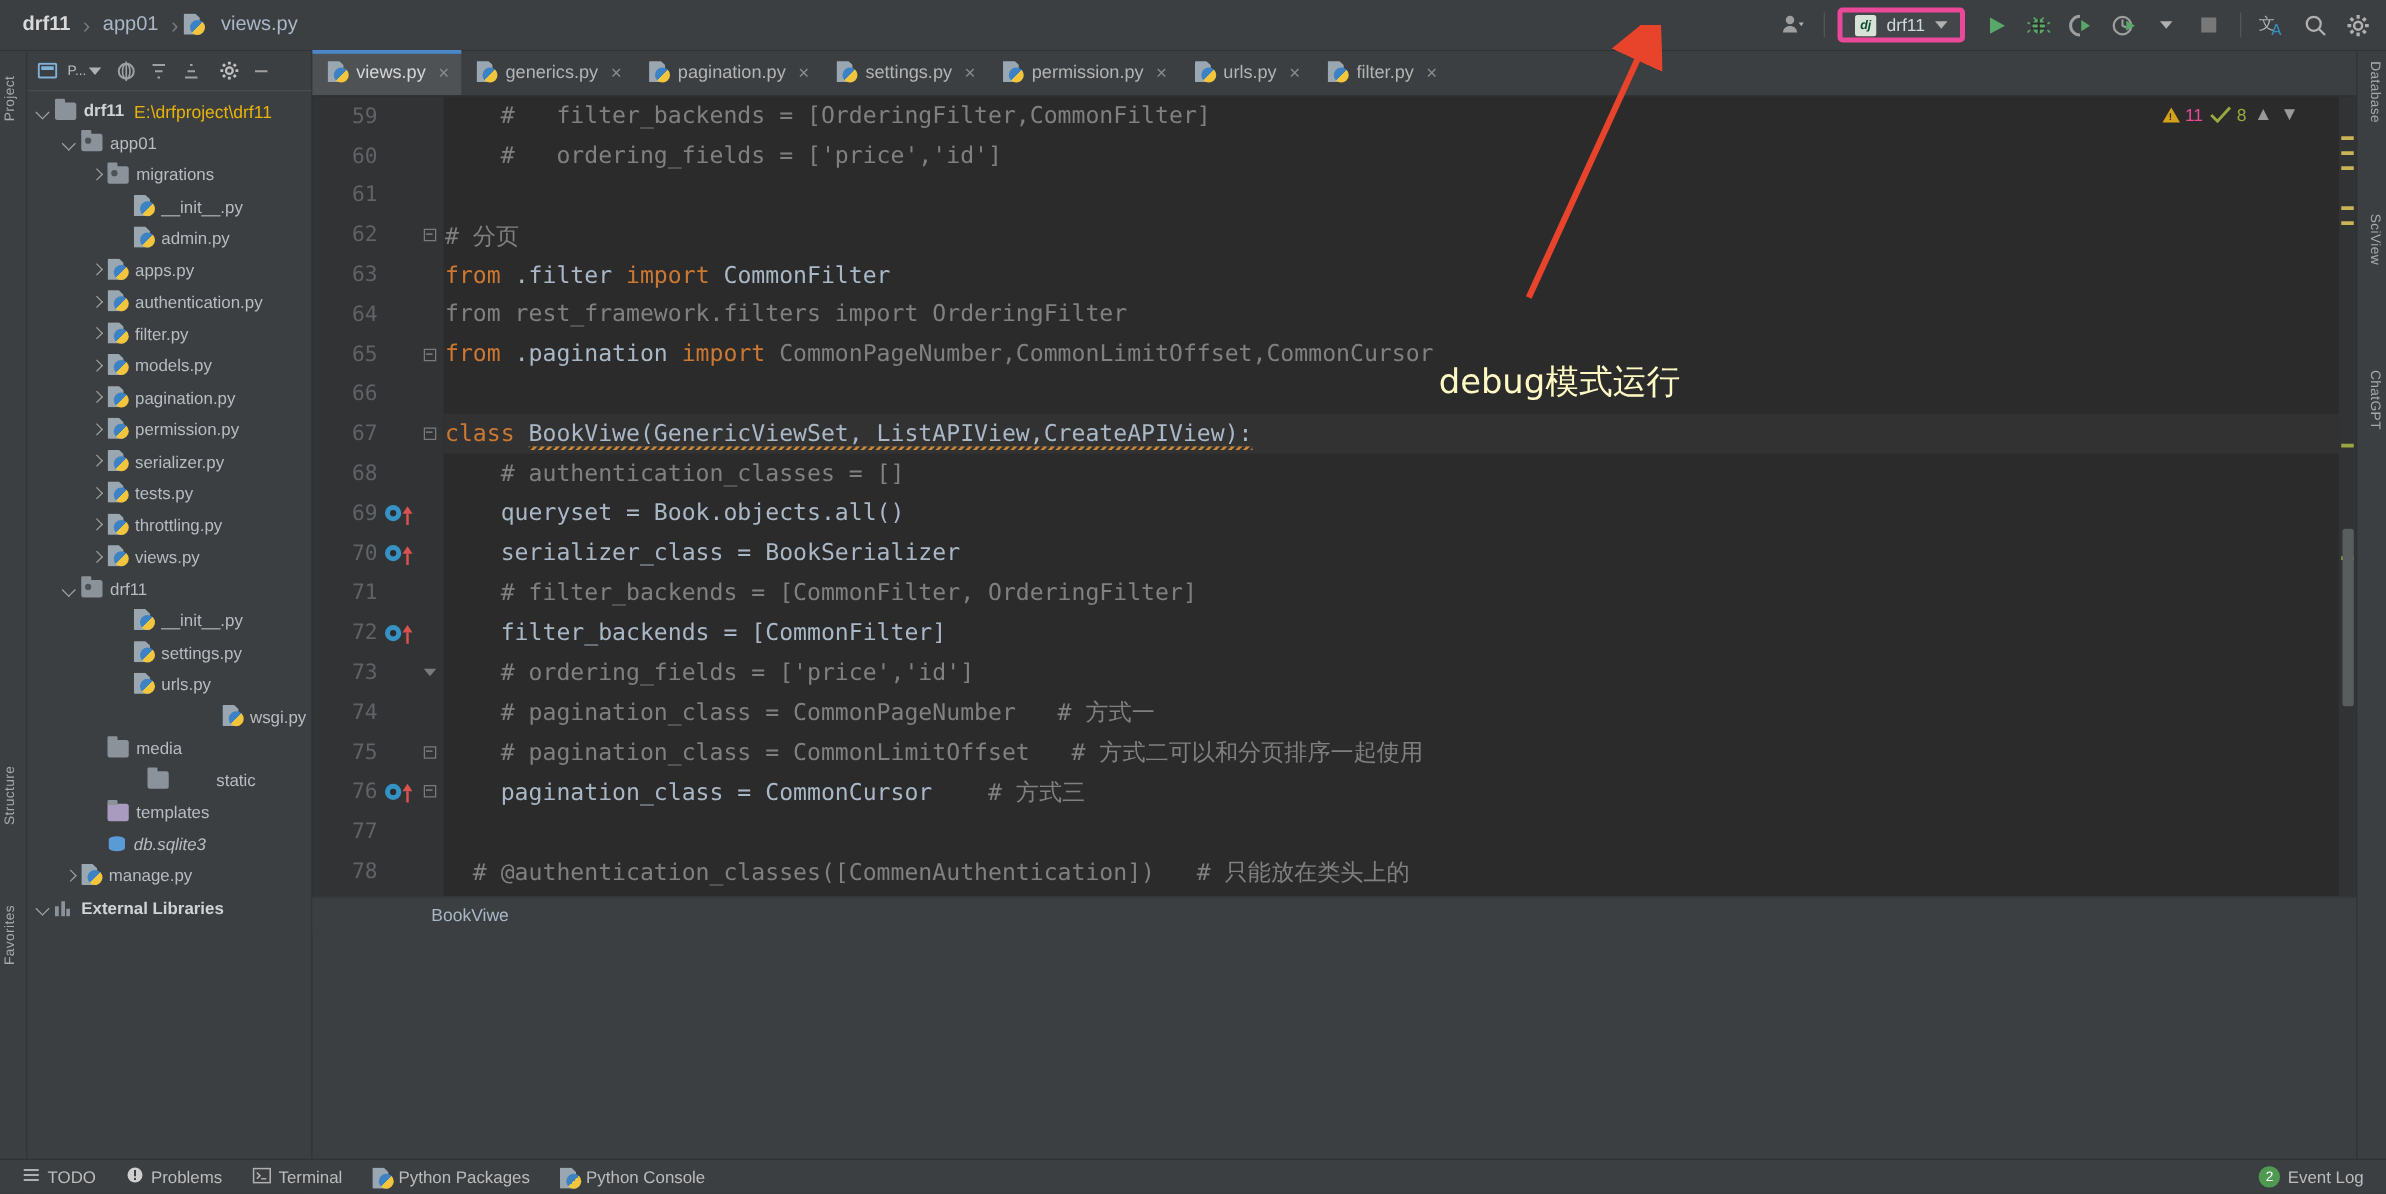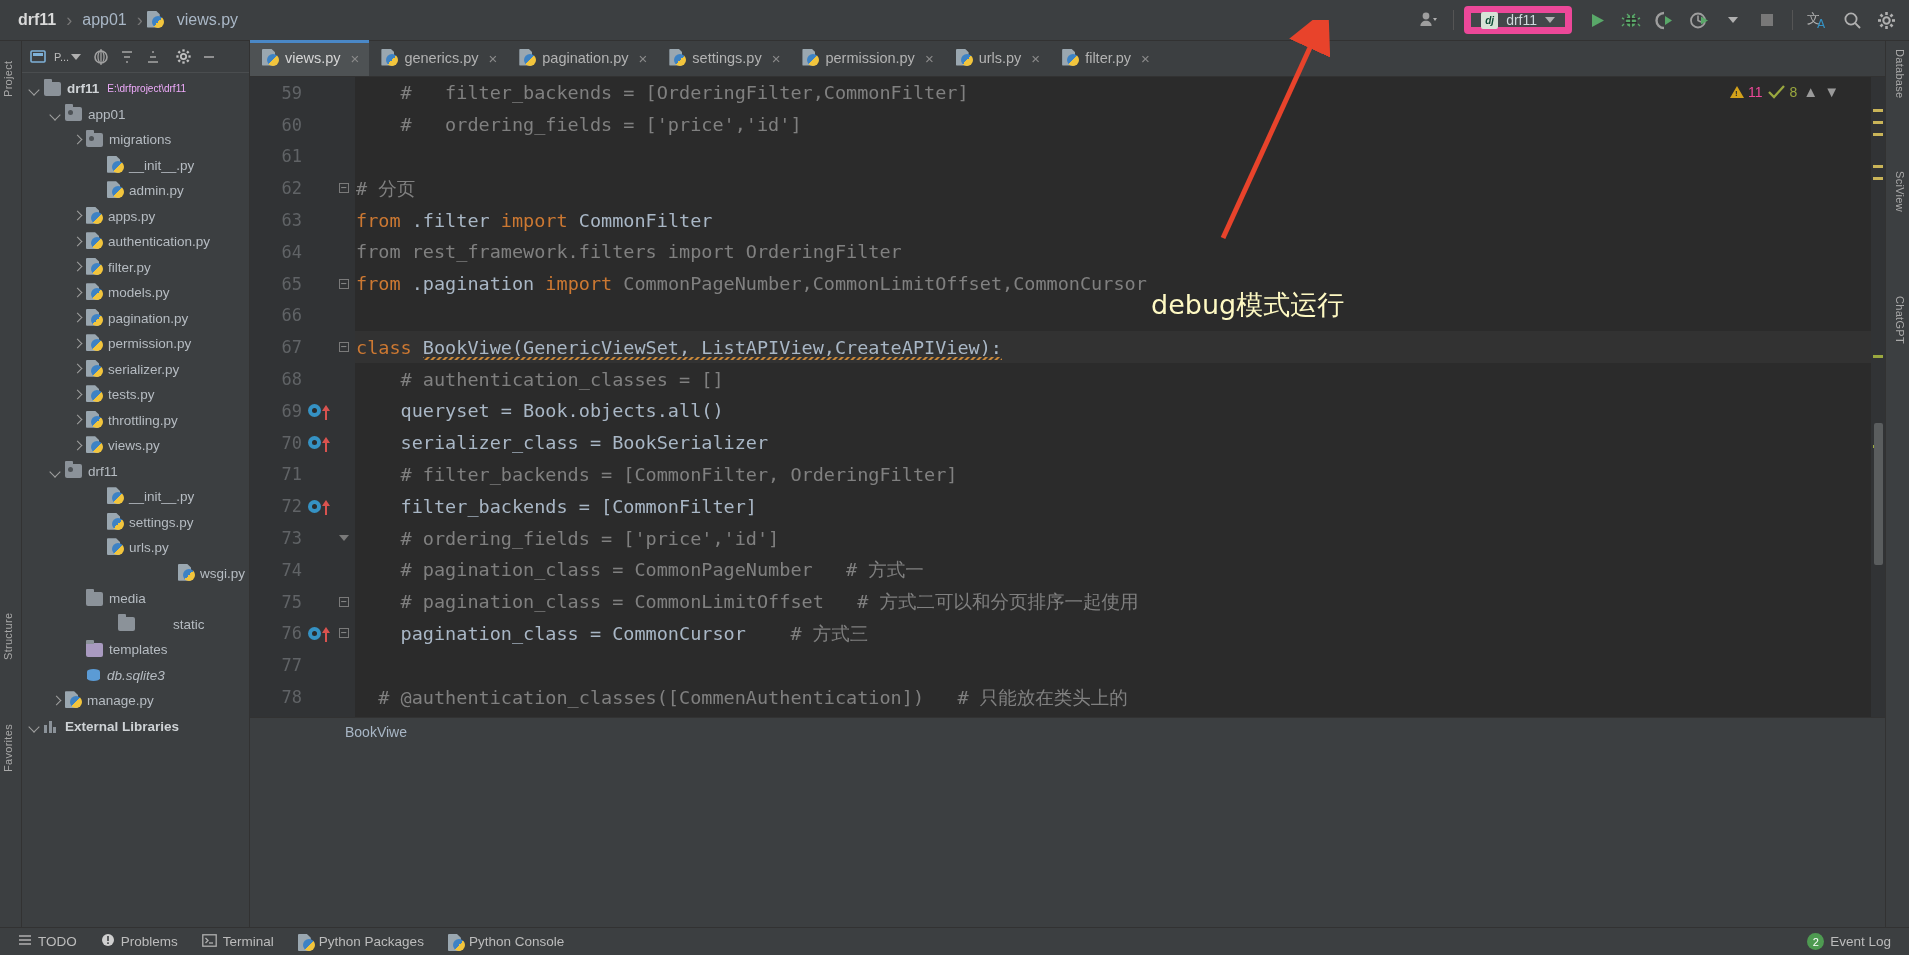--- a/index.html
+++ b/index.html
@@ -36,21 +36,21 @@
     background:
       linear-gradient(135deg, #3d82c4 0 50%, #f2c53d 50% 100%);
   }
   .tb-right { margin-left: auto; display: flex; align-items: center; gap: 4px; padding-right: 8px; }
   .icon-btn {
     width: 30px; height: 30px; display: flex; align-items: center; justify-content: center;
     border-radius: 4px; cursor: pointer;
   }
   .runconfig {
     display: flex; align-items: center; gap: 8px; height: 28px; padding: 0 10px;
-    border: 7px solid #ec4899; border-radius: 4px; background: #43474a; cursor: pointer;
+    border: 4px solid #ec4899; border-radius: 4px; background: #43474a; cursor: pointer;
     margin-right: 6px;
   }
   .dj-badge {
     width: 17px; height: 17px; background: #d7e3d6; border-radius: 2px;
     color: #0c4b33; font-size: 10px; font-weight: bold;
     display: flex; align-items: center; justify-content: center; font-style: italic;
   }
   .rc-label { color: #cfd8dc; font-size: 14px; }
   .caret { width: 0; height: 0; border-left: 5px solid transparent; border-right: 5px solid transparent; border-top: 6px solid #b0b0b0; }
   .vsep { width: 1px; height: 20px; background: #555; margin: 0 6px; }
@@ -118,21 +118,21 @@
     background:#8b9299; border-radius: 1px 1px 0 0;
   }
   .folder.src::after {
     content:""; position:absolute; left:3px; top:3px; width:5px; height:5px; border-radius:50%;
     background:#4d5256;
   }
   .folder.tpl { background: #a99ac0; }
   .tpy { flex: 0 0 17px; margin-right: 5px; }
   .tlabel { color: #b6bcc2; }
   .tlabel.bold { font-weight: bold; color: #cfd3d6; }
-  .tpath { color: #f0abfc; margin-left: 8px; font-size: 10px; }
+  .tpath { color: #eab308; margin-left: 8px; font-size: 14px; }
   .db-icon { width:16px; height:15px; flex:0 0 16px; margin-right:5px; position:relative; }
   .db-icon::before {
     content:""; position:absolute; left:1px; top:1px; width:13px; height:12px;
     background:#5b9bd5; border-radius: 50% / 22%;
   }
   .lib-icon { width:16px; height:14px; flex:0 0 16px; margin-right:5px; display:flex; align-items:flex-end; gap:1.5px; }
   .lib-icon i { display:block; width:3px; background:#8b9299; }
 
   
   #tabs {

